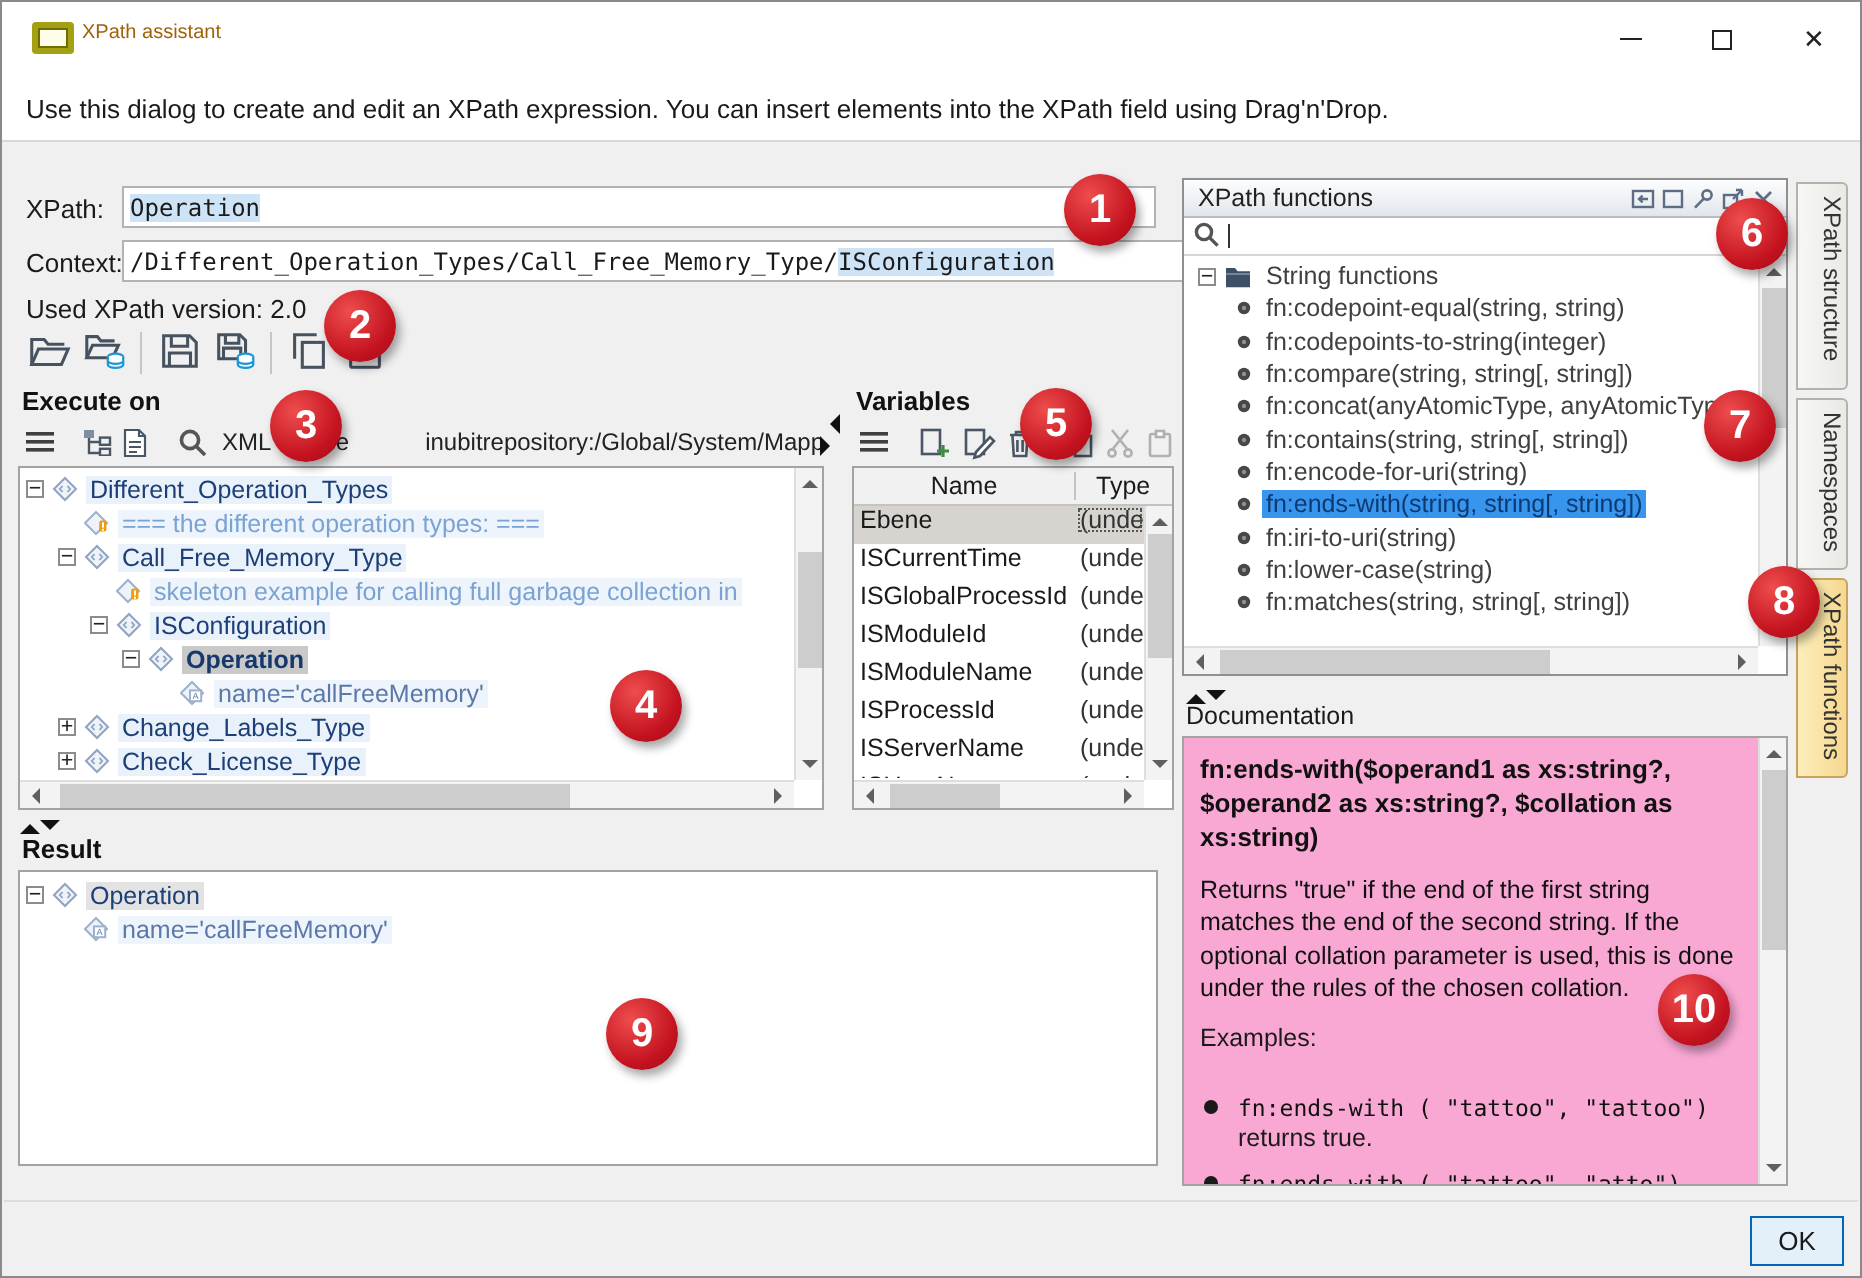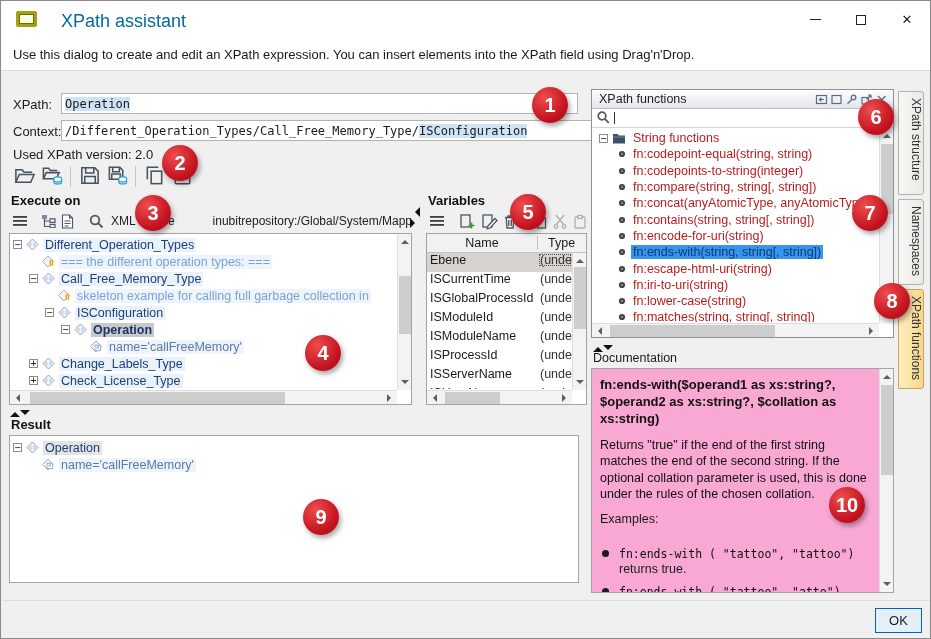--- a/index.html
+++ b/index.html
@@ -4,21 +4,21 @@
 <style>
   *{margin:0;padding:0;box-sizing:border-box}
   html,body{width:931px;height:639px;overflow:hidden}
   body{font-family:"Liberation Sans",sans-serif;background:#fff;position:relative;font-size:13px;color:#1a1a1a}
   #win{position:absolute;inset:0;border:1px solid #8a8a8a;background:#f0f0f0}
 
   
   .titlebar{position:absolute;left:0;top:0;right:0;height:37px;background:#fff}
   .app-icon{position:absolute;left:15px;top:10px;width:21px;height:16px;background:#a3a013;border-radius:2px;padding:3px}
   .app-icon .inner{width:100%;height:100%;background:#fefee8;border:1px solid #6f6d00}
-  .title-text{position:absolute;left:60px;top:10px;font-size:18px;color:#0369a1}
+  .title-text{position:absolute;left:40px;top:10px;font-size:10px;color:#a16207}
   .winbtn{position:absolute;top:0;width:46px;height:37px;display:flex;align-items:center;justify-content:center}
   .g-min{width:11px;height:1px;background:#222}
   .g-max{width:10px;height:10px;border:1px solid #222}
   .g-close{font-size:13px;color:#222;line-height:1}
 
   
   .descbar{position:absolute;top:37px;left:0;right:0;height:33px;background:#fff;border-bottom:1px solid #d9d9d9;display:flex;align-items:center;padding:0 12px;font-size:13px}
 
   .lbl{position:absolute;font-size:13px}
   .field{position:absolute;height:21px;background:#fff;border:1px solid #b3b3b3;font-family:"DejaVu Sans Mono",monospace;font-size:12px;display:flex;align-items:center;padding:0 3px;white-space:pre;overflow:hidden}
@@ -79,21 +79,21 @@
   #fn-panel{position:absolute;left:590px;top:88px;width:303px;height:249px;background:#fff;border:1px solid #909090}
   .fn-head{height:19px;background:linear-gradient(#fcfdfe,#e2e6ec);border-bottom:1px solid #b9bec6;display:flex;align-items:center;padding:0 4px 0 7px;font-size:12.5px;color:#222}
   .fn-head .sp{flex:1}
   .hicon{display:flex;align-items:center;justify-content:center;width:15px;height:15px}
   .fn-search{height:19px;background:#fff;border-bottom:1px solid #d6d6d6;display:flex;align-items:center;padding:0 4px}
   .caret{width:1px;height:12px;background:#333;margin-left:4px}
   .fn-rows{position:absolute;left:0;top:38px;right:14px;bottom:15px;overflow:hidden;padding-top:2px}
   .fn-row{display:flex;align-items:center;height:16.3px;font-size:12.5px;white-space:nowrap;padding-left:7px}
   .fn-row .t-ico{margin-right:5px}
   .fn-ind{width:19px;flex:none}
-  .fn-label{color:#b91c1c;padding:0 2px}
+  .fn-label{color:#404040;padding:0 2px}
   .fn-label.sel{background:#3795ee;color:#0c3a72}
 
   
   #doc-box{position:absolute;left:590px;top:367px;width:303px;height:225px;background:#f9a8d4;border:1px solid #a3a3a3;overflow:hidden}
   .doc-inner{position:absolute;left:0;top:0;right:14px;bottom:0;padding:8px 4px 0 8px;overflow:hidden}
   .doc-sig{font-weight:bold;font-size:13px;line-height:1.3;color:#111;margin-bottom:9px}
   .doc-body{font-size:12.5px;line-height:1.32;color:#111;margin-bottom:9px}
   .doc-exlabel{font-size:12.5px;margin-bottom:20px}
   .ex-item{display:flex;margin:8px 0 0 0}
   .ex-dot{width:7px;height:7px;border-radius:50%;background:#1a1a1a;margin:4px 10px 0 2px;flex:none}
@@ -621,30 +621,20 @@
         </div>
         <div class="fn-row">
           <span class="fn-ind"></span>
           <span class="t-ico">
             <svg width="8" height="8" viewBox="0 0 8 8">
               <circle cx="4" cy="4" r="3.1" fill="#474747"></circle>
               <circle cx="4" cy="4" r="1.1" fill="#909090"></circle>
             </svg>
           </span>
           <span class="fn-label sel">fn:ends-with(string, string[, string])</span>
-        </div>
-        <div class="fn-row">
-          <span class="fn-ind"></span>
-          <span class="t-ico">
-            <svg width="8" height="8" viewBox="0 0 8 8">
-              <circle cx="4" cy="4" r="3.1" fill="#474747"></circle>
-              <circle cx="4" cy="4" r="1.1" fill="#909090"></circle>
-            </svg>
-          </span>
-          <span class="fn-label">fn:escape-html-uri(string)</span>
         </div>
         <div class="fn-row">
           <span class="fn-ind"></span>
           <span class="t-ico">
             <svg width="8" height="8" viewBox="0 0 8 8">
               <circle cx="4" cy="4" r="3.1" fill="#474747"></circle>
               <circle cx="4" cy="4" r="1.1" fill="#909090"></circle>
             </svg>
           </span>
           <span class="fn-label">fn:iri-to-uri(string)</span>

